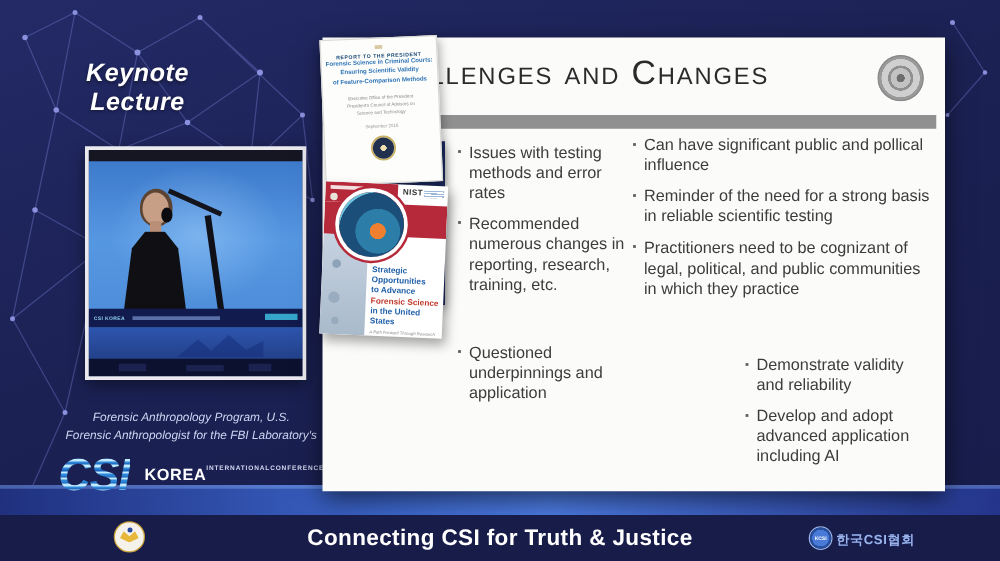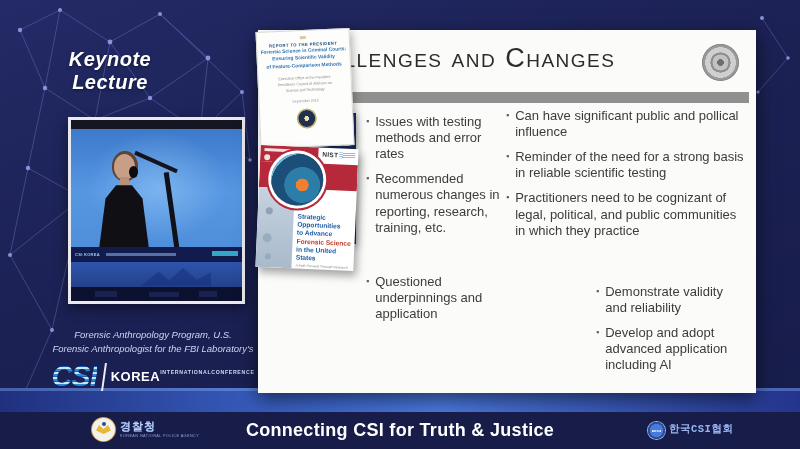--- a/index.html
+++ b/index.html
@@ -48,21 +48,21 @@
   .ph-eq2{left:78px;top:172px;width:30px;height:5px;background:#1a2350;}
   .ph-eq3{left:128px;top:171px;width:18px;height:6px;background:#1a2350;}
 
   .speaker-name{left:24px;top:300px;width:258px;text-align:center;color:#fff;
     font-size:21px;font-weight:700;font-style:italic;letter-spacing:.2px;
     text-shadow:0 1px 3px rgba(0,0,0,.5);}
   .speaker-title{left:14px;top:328px;width:278px;text-align:center;color:#ccd5f2;
     font-size:9.5px;font-style:italic;line-height:1.45;}
 
   #csi-logo{left:48px;top:362px;width:210px;display:flex;align-items:center;justify-content:center;gap:6px;}
-  .csi-word{font-size:29px;font-weight:800;font-style:italic;line-height:1;
+  .csi-word{font-size:36px;font-weight:800;font-style:italic;line-height:1;
     background:repeating-linear-gradient(180deg,#bfeaff 0 2px,#2e86d8 2px 4px,#1a5fb8 4px 5px);
     -webkit-background-clip:text;background-clip:text;color:transparent;letter-spacing:-1px;}
   .csi-divider{width:2px;height:28px;background:#e8ecf8;transform:skewX(-8deg);}
   .korea-block{display:flex;flex-direction:row;line-height:1.05;}
   .korea-main{font-size:13px;font-weight:800;color:#fff;letter-spacing:.5px;}
   .korea-sub{font-size:5.2px;color:#d3daf0;letter-spacing:.7px;font-weight:700;}
 
   
   #slide{left:258px;top:30px;width:498px;height:363px;background:#fbfbfa;
     box-shadow:0 6px 18px rgba(0,0,0,.55);}
@@ -138,21 +138,21 @@
   .police-badge{width:23px;height:23px;border-radius:50%;background:#f4f2ea;
     box-shadow:0 0 0 1px #caa23a;position:relative;}
   .police-badge:before{content:"";position:absolute;left:4px;top:7px;width:15px;height:9px;
     background:#e8b83a;clip-path:polygon(0 60%,20% 0,50% 45%,80% 0,100% 60%,50% 100%);}
   .police-badge:after{content:"";position:absolute;left:10px;top:4px;width:4px;height:4px;
     border-radius:50%;background:#2a4a9e;}
   .police-text{display:flex;flex-direction:column;line-height:1.1;}
   .police-name{font-size:11px;font-weight:800;color:#b9d0f6;letter-spacing:1px;
     text-shadow:0 0 1px #2a4a9e;}
   .police-sub{font-size:3.8px;color:#8ea0d8;letter-spacing:.4px;margin-top:2px;}
-  #kcsi-logo{left:648px;top:10px;display:flex;align-items:flex-start;gap:4px;font-family:Liberation Mono, monospace;}
+  #kcsi-logo{left:648px;top:10px;display:flex;align-items:flex-end;gap:4px;}
   .kcsi-badge{width:17px;height:17px;border-radius:50%;
     background:radial-gradient(circle,#4a7ad8 0 55%,#274f9e 56% 100%);
     box-shadow:0 0 0 1px #9ab4ea;display:flex;align-items:center;justify-content:center;
     font-size:4px;font-weight:800;color:#fff;}
   .kcsi-name{font-size:10.5px;font-weight:800;color:#9ab4ea;letter-spacing:.5px;
     text-shadow:0 0 1px #1c2a6e;}
 </style>
 </head>
 <body>
 
@@ -330,24 +330,20 @@
       <div class="bullet">
         <span class="bm">▪</span>
         <span class="bt">Develop and adopt advanced application including AI</span>
       </div>
     </div>
   </div>
 
   <div id="footer" class="abs">
     <div id="police-logo" class="abs">
       <span class="police-badge"></span>
-      <span class="police-text">
-        <span class="police-name">경찰청</span>
-        <span class="police-sub">KOREAN NATIONAL POLICE AGENCY</span>
-      </span>
     </div>
     <div class="tagline abs">Connecting CSI for Truth &amp; Justice</div>
     <div id="kcsi-logo" class="abs">
       <span class="kcsi-badge">KCSI</span>
       <span class="kcsi-name">한국CSI협회</span>
     </div>
   </div>
 
 </div>
 

